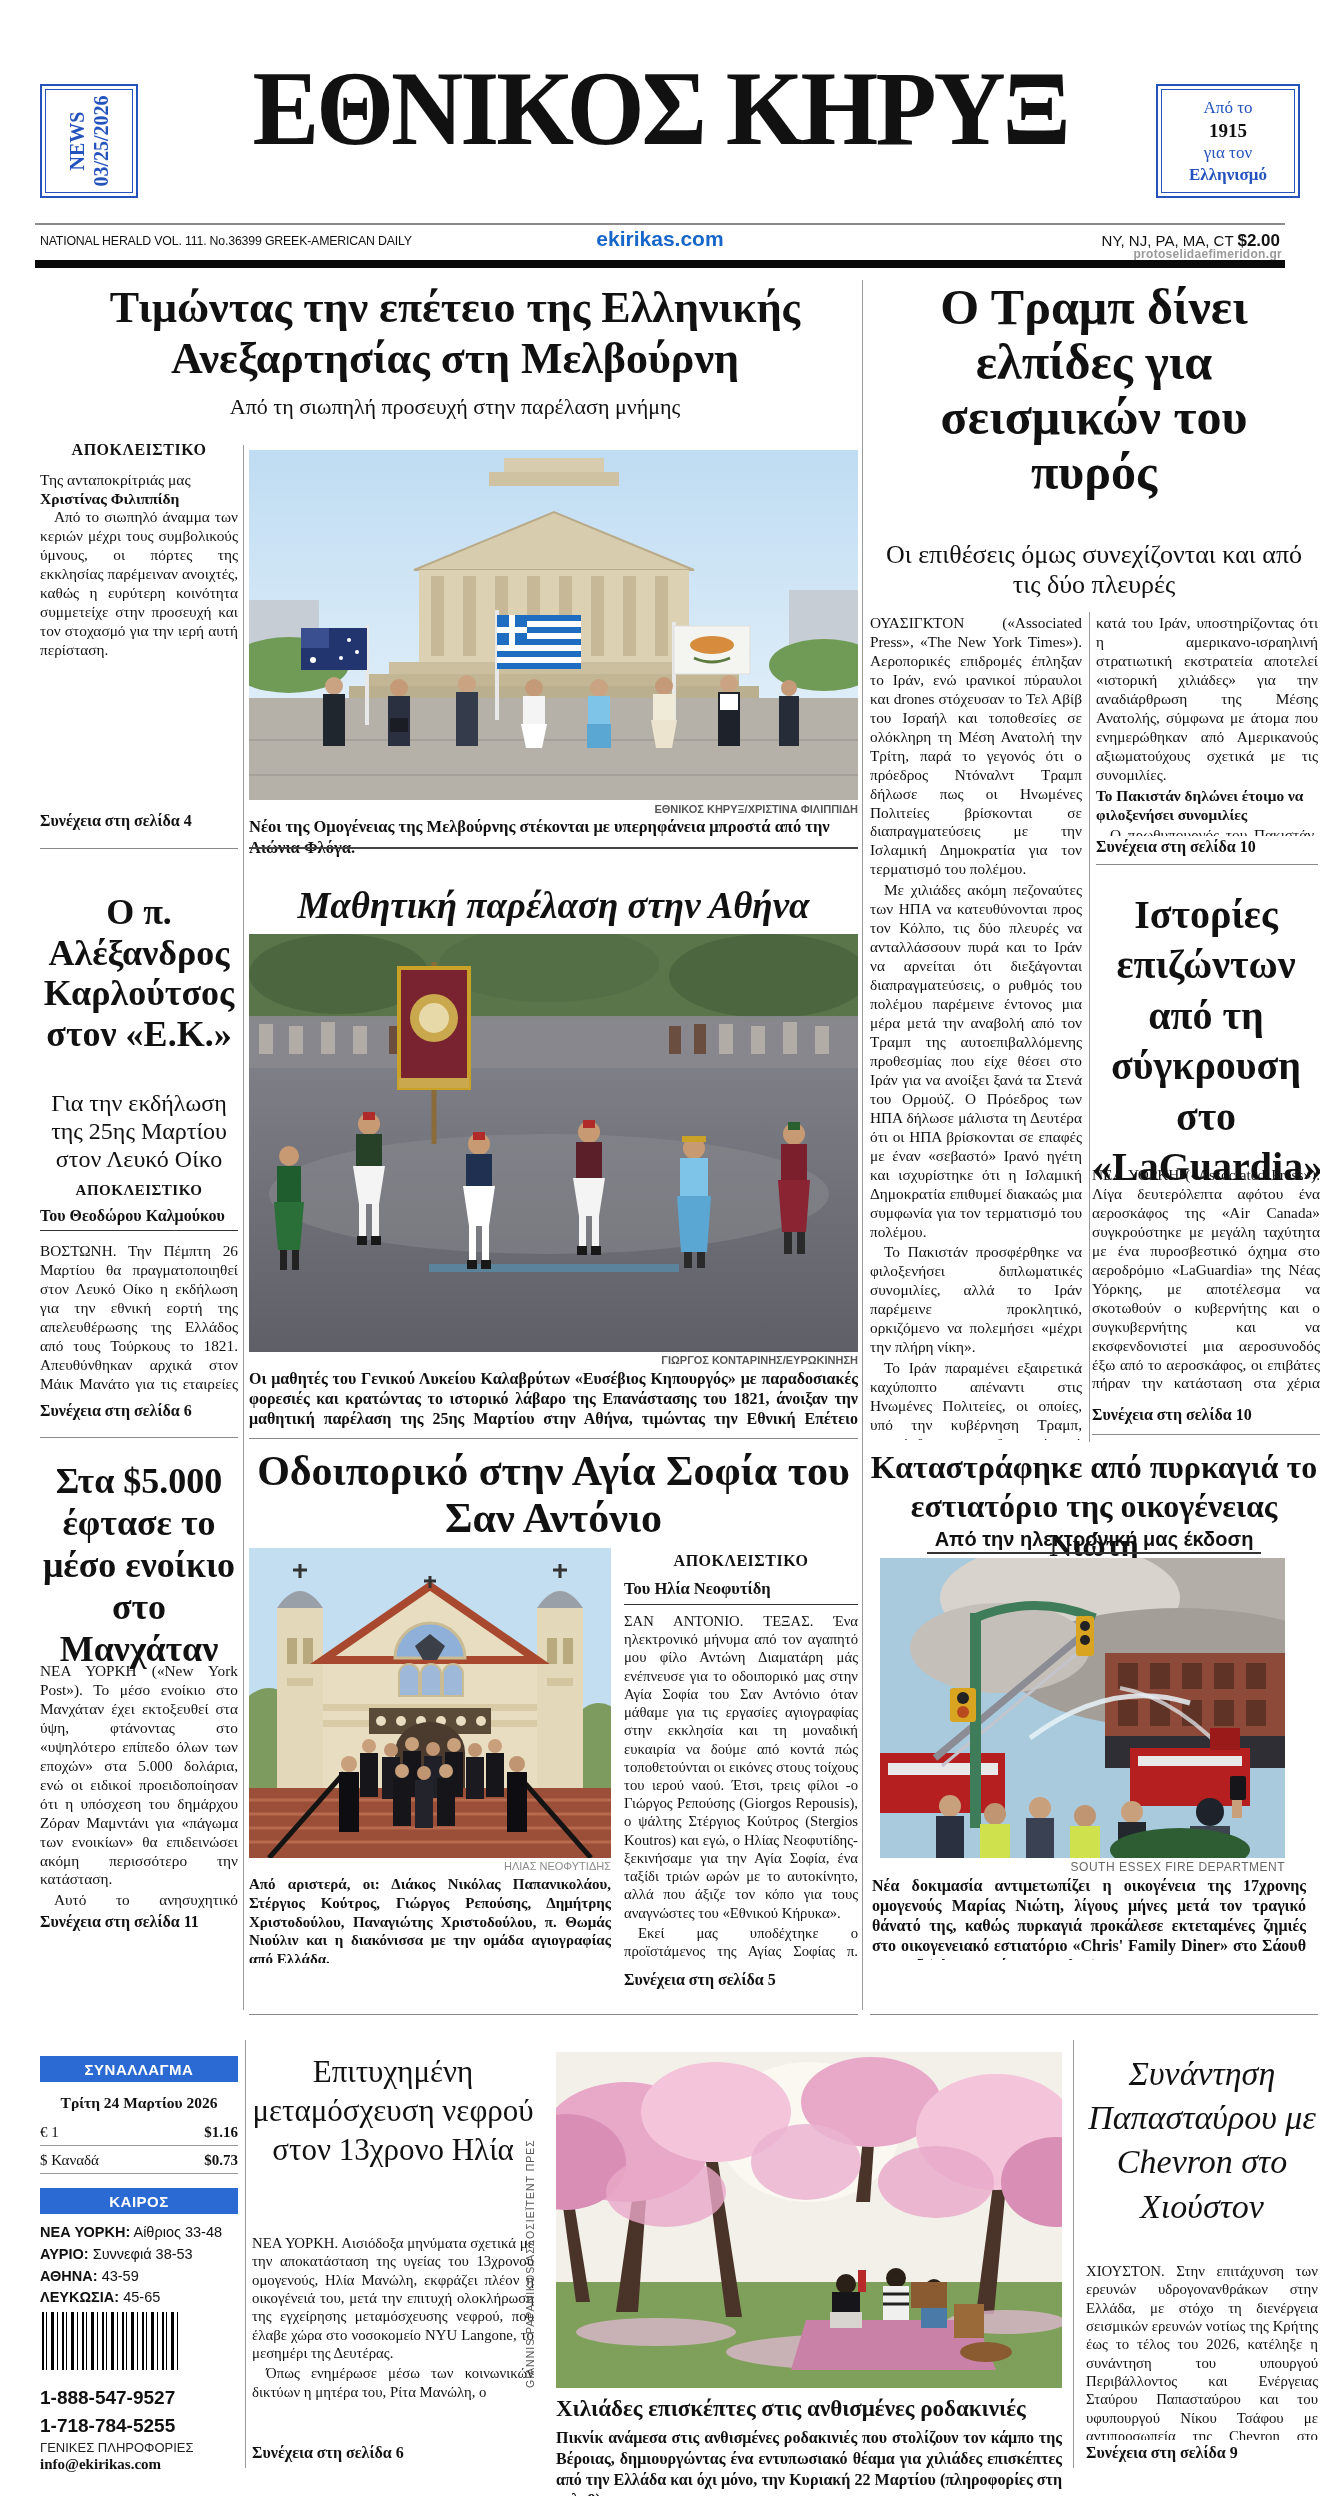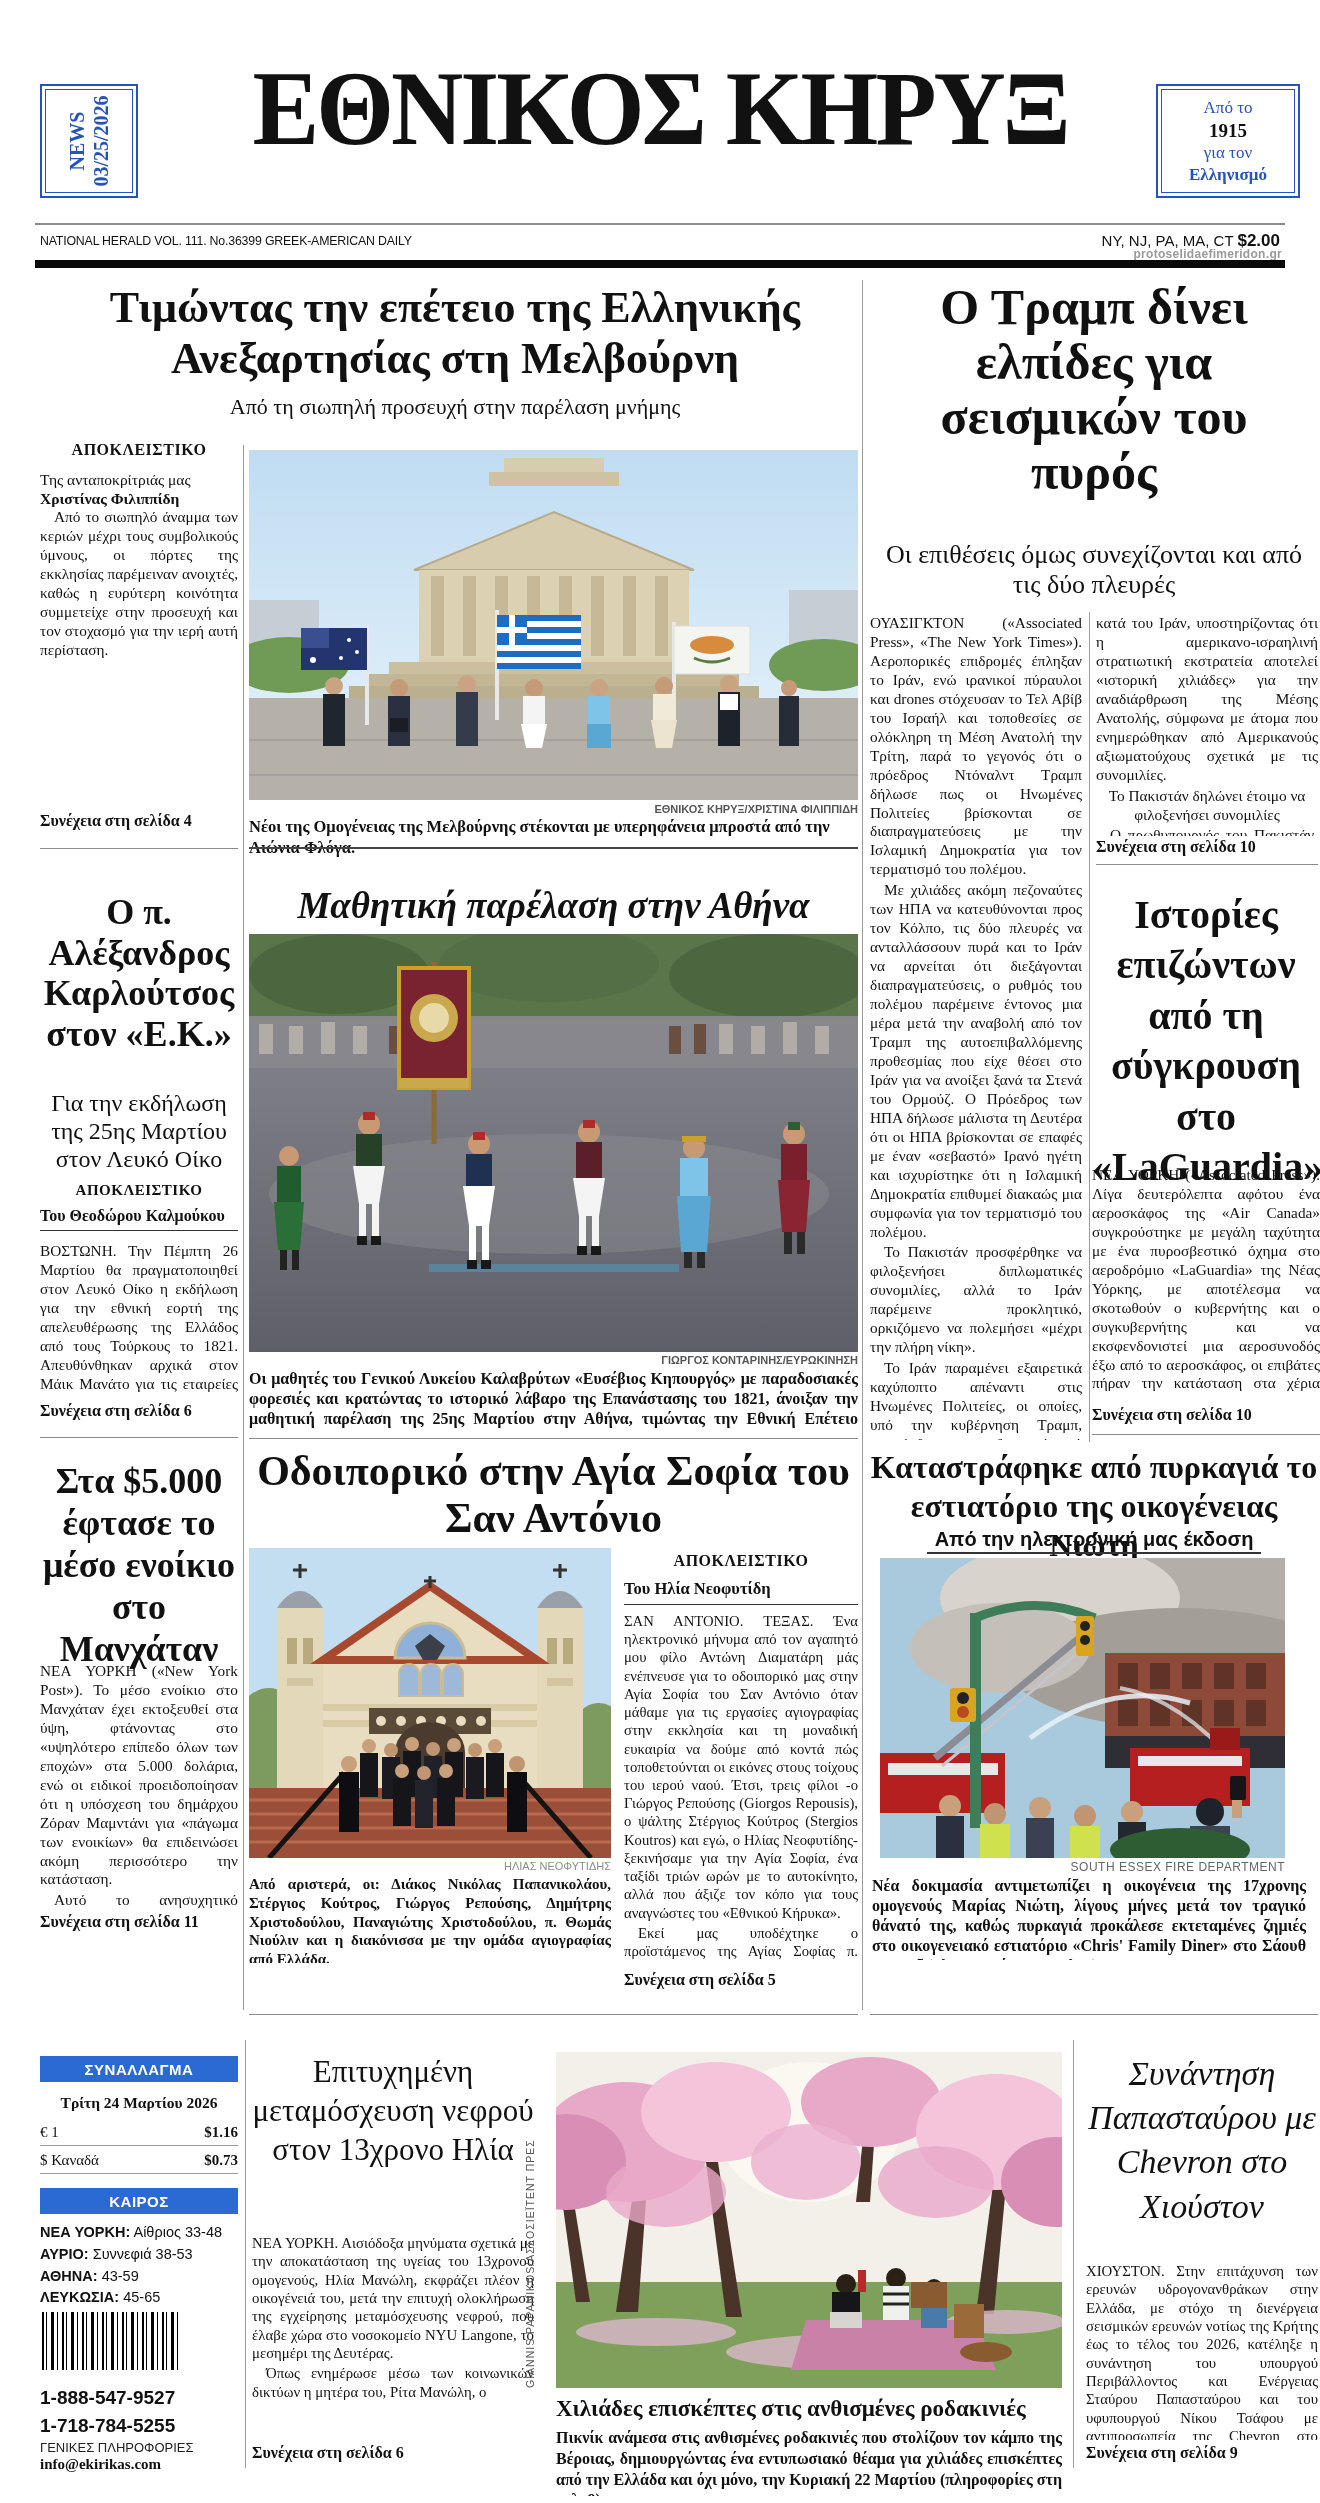--- a/index.html
+++ b/index.html
@@ -97,21 +97,21 @@
              border-bottom:1px solid #333;padding-bottom:5px;}
   .sa-body{left:624px;width:234px;top:1612px;height:350px;font-size:14.7px;}
   .sa-cont{left:624px;width:234px;top:1971px;}
   .sa-rule{left:249px;width:609px;top:2014px;}
 
   
   .tr-title{left:872px;width:444px;top:280px;font-size:50px;line-height:1.1;}
   .tr-sub{left:872px;width:444px;top:540px;font-size:26px;line-height:1.16;}
   .tr-col1{left:870px;width:212px;top:614px;height:826px;}
   .tr-col2{left:1096px;width:222px;top:614px;height:222px;}
-  .tr-subhead{font-weight:normal;text-align:center;text-indent:0!important;}
+  .tr-subhead{font-weight:bold;text-align:left;text-indent:0!important;}
   .tr-cont{left:1096px;width:222px;top:838px;}
   .tr-rule{left:1096px;width:222px;top:864px;}
 
   
   .lg-title{left:1092px;width:228px;top:890px;font-size:40px;line-height:1.26;}
   .lg-body{left:1092px;width:228px;top:1166px;height:232px;}
   .lg-cont{left:1092px;width:228px;top:1406px;}
   .lg-rule{left:1092px;width:228px;top:1434px;}
 
   
@@ -177,20 +177,21 @@
 
   <div class="abs since-box">
     <span class="b1">Από το</span>
     <span class="b2">1915</span>
     <span class="b3">για τον</span>
     <span class="b4">Ελληνισμό</span>
   </div>
 
   <div class="abs mast-rule"></div>
   <div class="abs mast-left sans">NATIONAL HERALD VOL. 111.  No.36399   GREEK-AMERICAN DAILY</div>
+  <div class="abs mast-site sans">ekirikas.com</div>
   <div class="abs mast-right sans">
     <span>NY, NJ, PA, MA, CT </span><span class="price">$2.00</span>
   </div>
   <div class="abs watermark sans">protoselidaefimeridon.gr</div>
   <div class="abs black-bar"></div>
 
   <div class="vline" style="left:243px;top:445px;height:1565px;"></div>
   <div class="vline" style="left:862px;top:280px;height:1730px;"></div>
   <div class="vline" style="left:1089px;top:612px;height:830px;"></div>
   <div class="vline" style="left:245px;top:2040px;height:428px;"></div>

